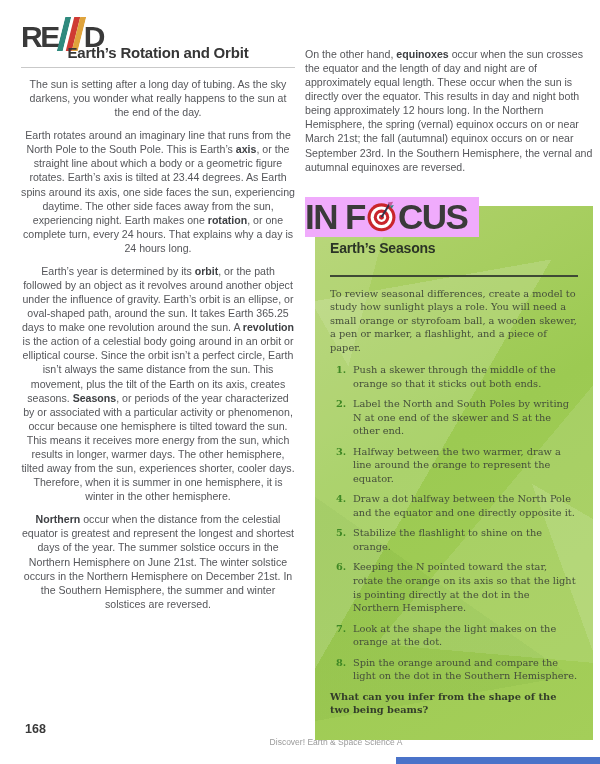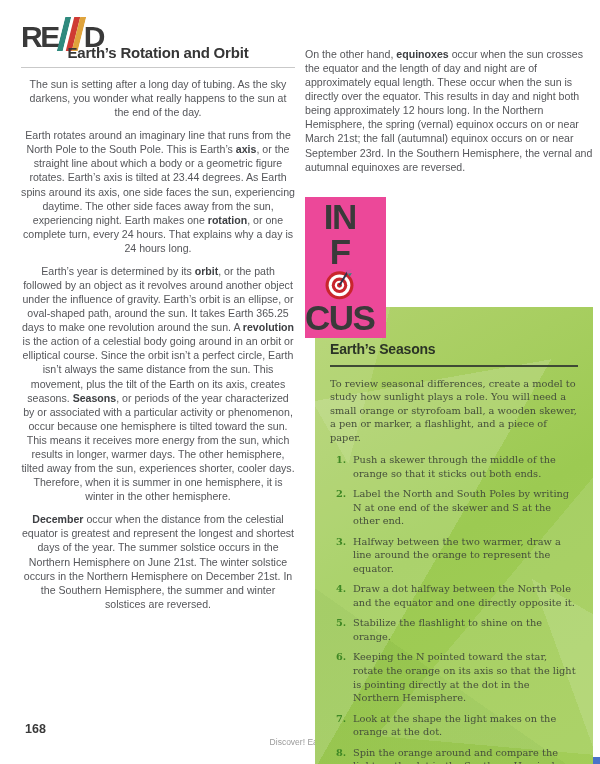--- a/index.html
+++ b/index.html
@@ -20,39 +20,39 @@
   .col-left{position:absolute;left:21px;top:44px;width:274px;text-align:center;}
   .col-right{position:absolute;left:305px;top:47px;width:288px;}
 
   .section-title{font-size:15px;font-weight:700;color:#363636;letter-spacing:-0.2px;margin:0 0 6px 0;}
   .rule{border:0;border-top:1px solid #c9c9c9;margin:0 0 9px 0;}
 
   .body-p{font-size:10.6px;line-height:1.33;color:#55565a;margin:0 0 9px 0;}
   .body-p b{font-weight:700;color:#3e4044;}
 
   
-  .infocus{position:relative;z-index:2;display:inline-flex;align-items:center;background:#ec4899;
-           padding:2px 12px 3px 0;margin:14px 0 0 0;flex-direction:column;}
+  .infocus{position:relative;z-index:2;display:inline-flex;align-items:center;background:#f0abfc;
+           padding:2px 12px 3px 0;margin:14px 0 0 0;}
   .infocus .word{font-size:35px;font-weight:800;color:#3a3a3a;letter-spacing:-1.5px;line-height:1;}
   .infocus .gap{width:8px;}
   .bullseye{width:31px;height:31px;margin:0 1px;}
 
   
   .panel{position:relative;z-index:1;box-sizing:border-box;width:278px;margin:-31px 0 0 10px;
          min-height:422px;padding:34px 15px 14px 15px;
          background:linear-gradient(150deg,#b2d26e 0%,#9cca52 45%,#a4ce59 100%);}
   .panel::before{content:"";position:absolute;inset:0;pointer-events:none;
      background:
        conic-gradient(from 210deg at 85% 10%, rgba(255,255,255,.15) 0 50deg, transparent 50deg),
        conic-gradient(from 330deg at 12% 30%, rgba(255,255,255,.10) 0 45deg, transparent 45deg),
        conic-gradient(from 120deg at 78% 52%, rgba(255,255,255,.12) 0 40deg, transparent 40deg),
        conic-gradient(from 40deg at 22% 82%, rgba(255,255,255,.10) 0 55deg, transparent 55deg),
        conic-gradient(from 260deg at 92% 88%, rgba(70,130,25,.08) 0 45deg, transparent 45deg);}
   .panel > *{position:relative;z-index:1;}
-  .panel-title{font-size:14px;font-weight:700;color:#2b3426;letter-spacing:-0.2px;margin:0 0 8px 0;}
+  .panel-title{font-size:14px;font-weight:700;color:#2b3426;letter-spacing:-0.2px;margin:0 0 19px 0;}
   .panel-rule{border:0;border-top:2px solid #3f4a35;margin:0 0 10px 0;}
   .panel-text{font-family:"DejaVu Serif",serif;font-size:9.8px;line-height:1.38;color:#46503b;}
   .panel-intro{margin:0 0 9px 0;}
   .steps{list-style:none;margin:0;padding:0 0 0 6px;}
   .steps li{position:relative;padding-left:17px;margin-bottom:7px;}
   .step-num{position:absolute;left:0;top:0;font-weight:700;color:#3f8824;font-family:"DejaVu Serif",serif;}
   .panel-question{font-weight:700;color:#333d2a;margin-top:3px;}
 
   
   .page-num{position:absolute;left:25px;top:722px;font-size:12.5px;font-weight:700;color:#3a3a3a;}
@@ -74,21 +74,21 @@
     </span>
     <span class="read-word">D</span>
   </div>
 
   <div class="col-left">
     <h1 class="section-title">Earth’s Rotation and Orbit</h1>
     <hr class="rule">
     <p class="body-p"><span>The sun is setting after a long day of tubing. As the sky darkens, you wonder what really happens to the sun at the end of the day.</span></p>
     <p class="body-p"><span>Earth rotates around an imaginary line that runs from the North Pole to the South Pole. This is Earth’s </span><b>axis</b><span>, or the straight line about which a body or a geometric figure rotates. Earth’s axis is tilted at 23.44 degrees. As Earth spins around its axis, one side faces the sun, experiencing daytime. The other side faces away from the sun, experiencing night. Earth makes one </span><b>rotation</b><span>, or one complete turn, every 24 hours. That explains why a day is 24 hours long.</span></p>
     <p class="body-p"><span>Earth’s year is determined by its </span><b>orbit</b><span>, or the path followed by an object as it revolves around another object under the influence of gravity. Earth’s orbit is an ellipse, or oval-shaped path, around the sun. It takes Earth 365.25 days to make one revolution around the sun. A </span><b>revolution</b><span> is the action of a celestial body going around in an orbit or elliptical course. Since the orbit isn’t a perfect circle, Earth isn’t always the same distance from the sun. This movement, plus the tilt of the Earth on its axis, creates seasons. </span><b>Seasons</b><span>, or periods of the year characterized by or associated with a particular activity or phenomenon, occur because one hemisphere is tilted toward the sun. This means it receives more energy from the sun, which results in longer, warmer days. The other hemisphere, tilted away from the sun, experiences shorter, cooler days. Therefore, when it is summer in one hemisphere, it is winter in the other hemisphere.</span></p>
-    <p class="body-p"><b>December</b><span> occur when the distance from the celestial equator is greatest and represent the longest and shortest days of the year. The summer solstice occurs in the Northern Hemisphere on June 21st. The winter solstice occurs in the Northern Hemisphere on December 21st. In the Southern Hemisphere, the summer and winter solstices are reversed.</span></p>
+    <p class="body-p"><b>Northern</b><span> occur when the distance from the celestial equator is greatest and represent the longest and shortest days of the year. The summer solstice occurs in the Northern Hemisphere on June 21st. The winter solstice occurs in the Northern Hemisphere on December 21st. In the Southern Hemisphere, the summer and winter solstices are reversed.</span></p>
   </div>
 
   <div class="col-right">
     <p class="body-p"><span>On the other hand, </span><b>equinoxes</b><span> occur when the sun crosses the equator and the length of day and night are of approximately equal length. These occur when the sun is directly over the equator. This results in day and night both being approximately 12 hours long. In the Northern Hemisphere, the spring (vernal) equinox occurs on or near March 21st; the fall (autumnal) equinox occurs on or near September 23rd. In the Southern Hemisphere, the vernal and autumnal equinoxes are reversed.</span></p>
 
     <div class="infocus">
       <span class="word">IN</span>
       <span class="gap"></span>
       <span class="word">F</span>
       <svg class="bullseye" viewBox="0 0 40 40">

